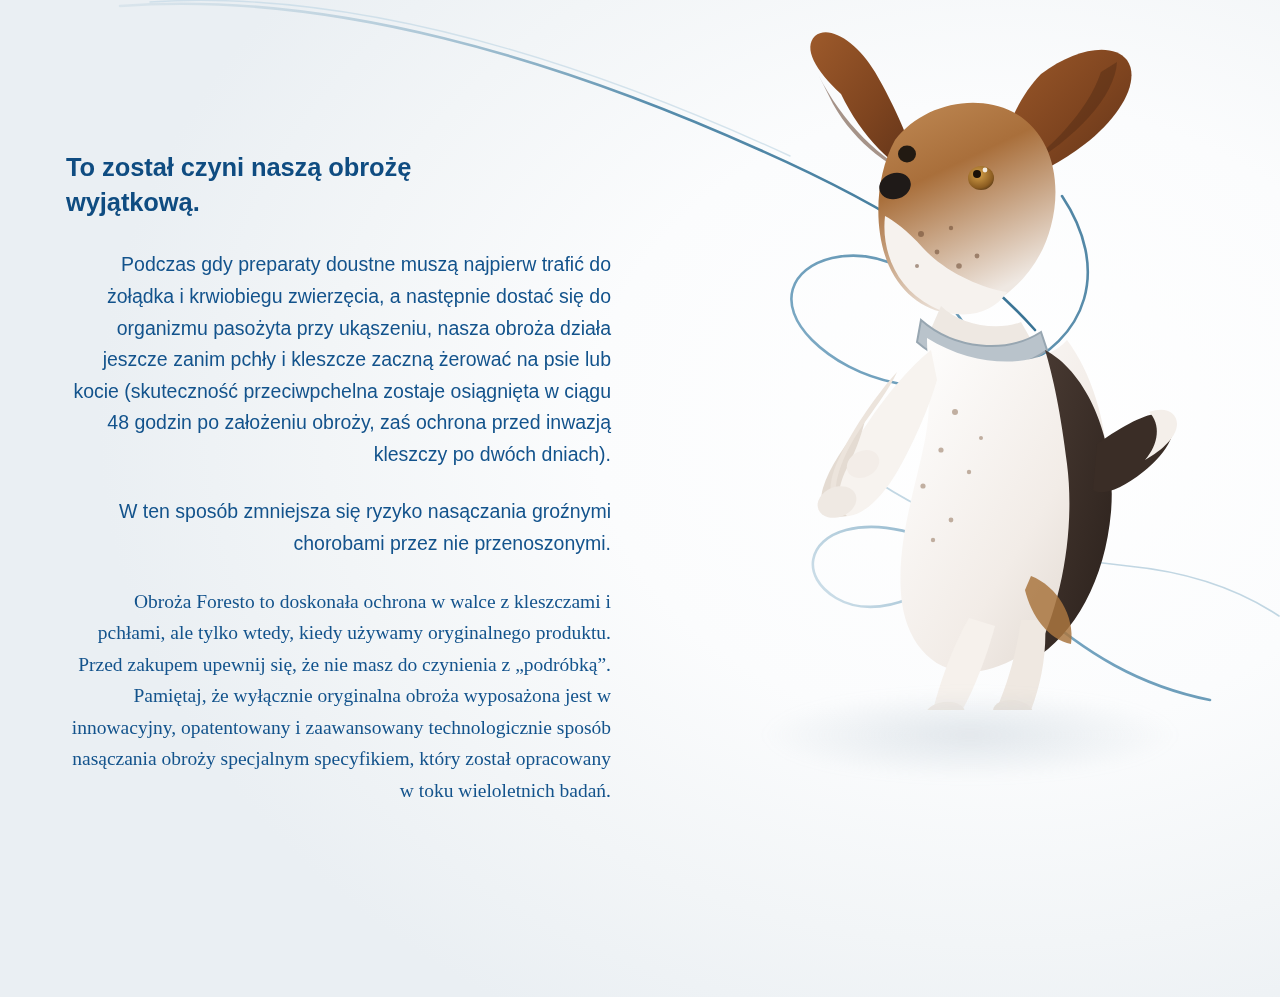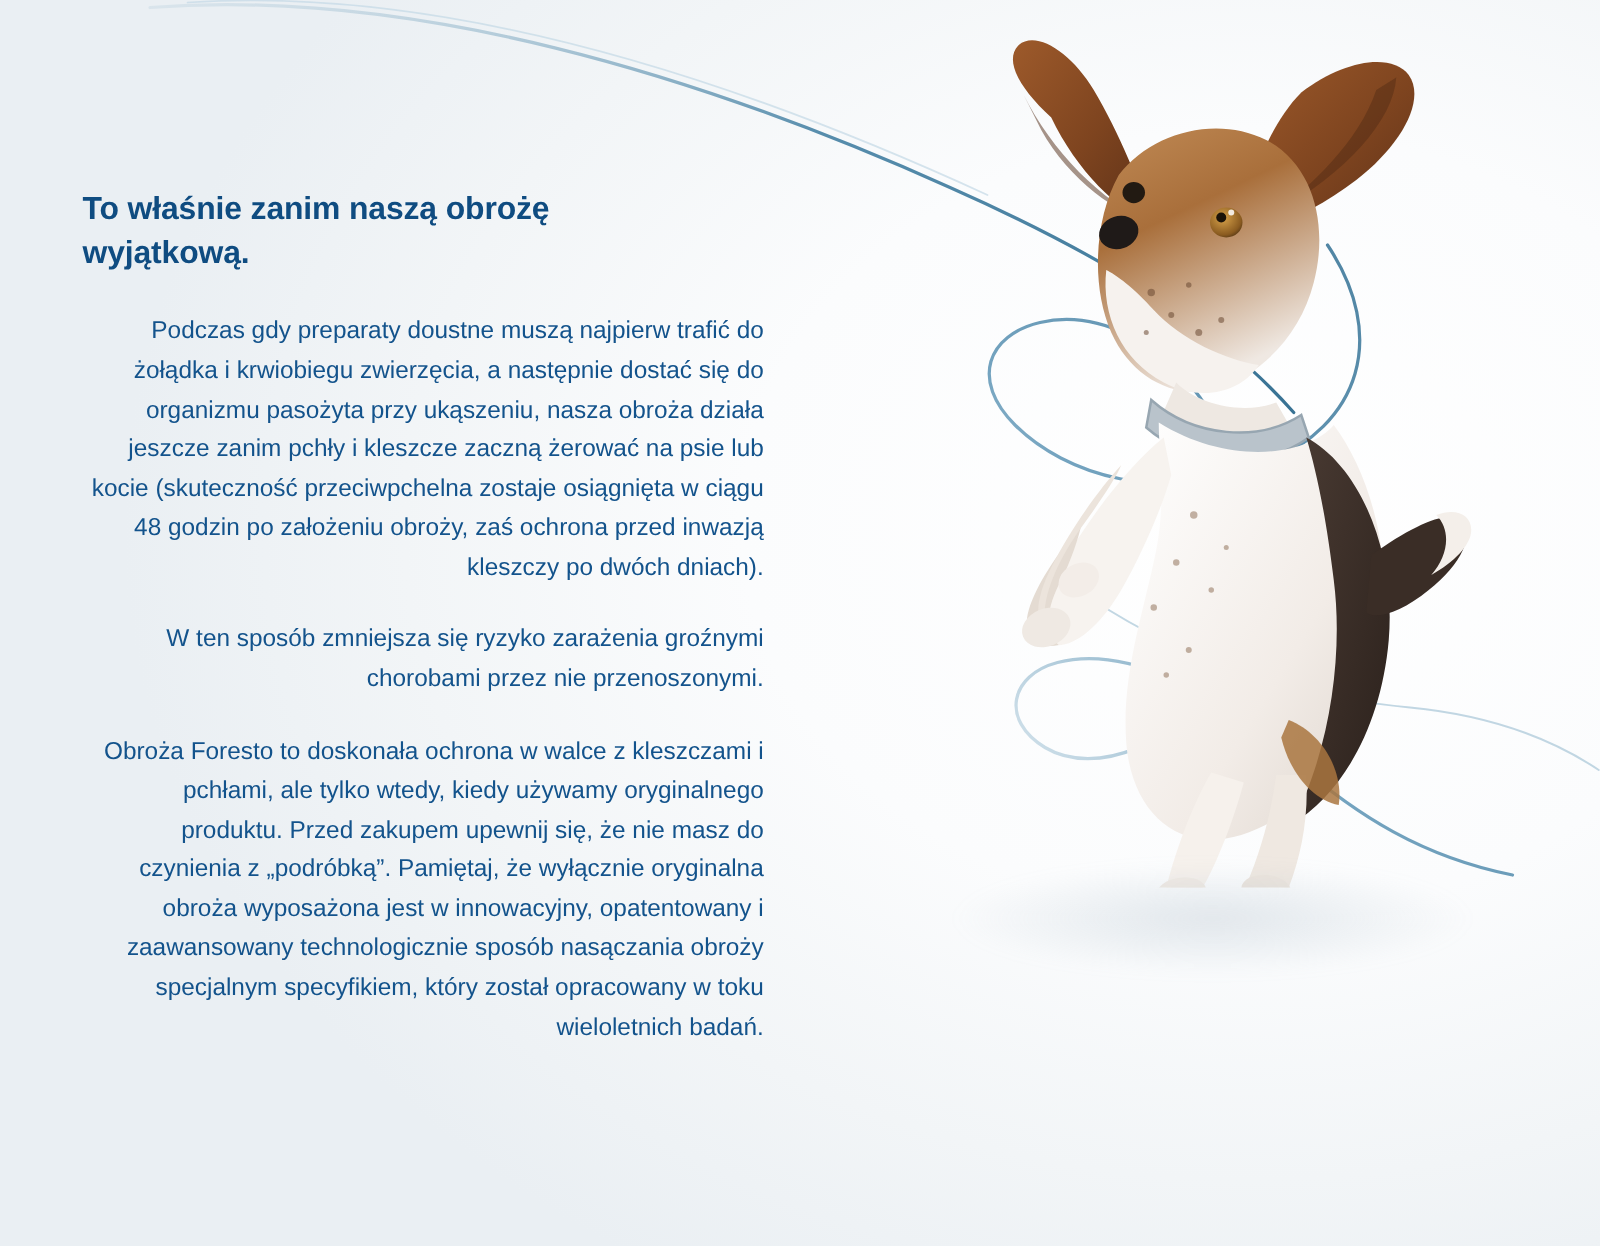--- a/index.html
+++ b/index.html
@@ -65,21 +65,21 @@
   }
   .para {
     font-size: 19.5px;
     line-height: 1.62;
     color: #13538c;
     margin: 0 0 26px 0;
     max-width: 545px;
     font-weight: 400;
     text-align: right;
   }
-  .para:last-child { margin-bottom: 0; }
+  .para:last-child { margin-bottom: 0; font-family: Liberation Serif, serif; }
 
   
   .dog-wrap {
     position: absolute;
     left: 745px;
     top: 20px;
     width: 520px;
     height: 690px;
   }
   .dog-wrap svg { display: block; }
@@ -215,19 +215,19 @@
       <path d="M250,606 C242,636 228,672 216,692 L188,690 C196,658 210,622 224,598 Z" fill="#f6f1ec"></path>
       <path d="M300,600 C302,634 296,664 286,690 L252,688 C264,660 272,630 276,600 Z" fill="#efe8e1"></path>
       <ellipse cx="200" cy="694" rx="20" ry="12" fill="#f1ebe5" transform="rotate(-8 200 694)"></ellipse>
       <ellipse cx="268" cy="692" rx="20" ry="12" fill="#ece5de" transform="rotate(6 268 692)"></ellipse>
 
       <path d="M286,556 C312,566 330,596 326,624 C304,620 286,596 280,570 Z" fill="#a9763f" opacity="0.85"></path>
     </svg>
   </div>
 
   <div class="content">
-    <h1 class="headline">To właśnie zanim naszą obrożę wyjątkową.</h1>
+    <h1 class="headline">To został czyni naszą obrożę wyjątkową.</h1>
     <p class="para">Podczas gdy preparaty doustne muszą najpierw trafić do żołądka i krwiobiegu zwierzęcia, a następnie dostać się do organizmu pasożyta przy ukąszeniu, nasza obroża działa jeszcze zanim pchły i kleszcze zaczną żerować na psie lub kocie (skuteczność przeciwpchelna zostaje osiągnięta w ciągu 48 godzin po założeniu obroży, zaś ochrona przed inwazją kleszczy po dwóch dniach).</p>
-    <p class="para">W ten sposób zmniejsza się ryzyko zarażenia groźnymi chorobami przez nie przenoszonymi.</p>
+    <p class="para">W ten sposób zmniejsza się ryzyko nasączania groźnymi chorobami przez nie przenoszonymi.</p>
     <p class="para">Obroża Foresto to doskonała ochrona w walce z kleszczami i pchłami, ale tylko wtedy, kiedy używamy oryginalnego produktu. Przed zakupem upewnij się, że nie masz do czynienia z „podróbką”. Pamiętaj, że wyłącznie oryginalna obroża wyposażona jest w innowacyjny, opatentowany i zaawansowany technologicznie sposób nasączania obroży specjalnym specyfikiem, który został opracowany w toku wieloletnich badań.</p>
   </div>
 
 </div>
 
 </body></html>

